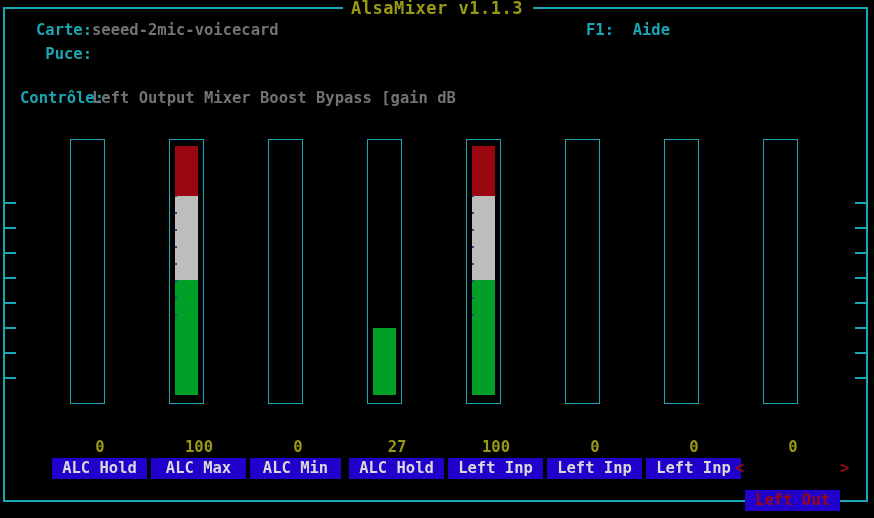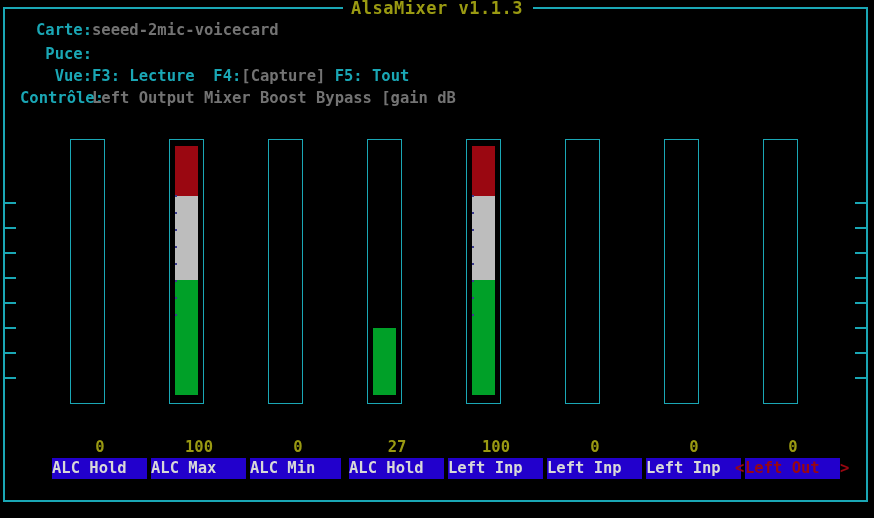--- a/index.html
+++ b/index.html
@@ -141,23 +141,25 @@
   .bar-label {
     position: absolute;
     top: 458px;
     height: 21px;
     line-height: 21px;
     font-size: 15.5px;
     font-weight: bold;
     white-space: pre;
     background: #2200cc;
     color: #d8d8d8;
+    text-align: center;
   }
   .bar-label.selected {
     color: #9a0711;
+    margin-top: 32px;
   }
   .sel-bracket {
     position: absolute;
     top: 458px;
     height: 21px;
     line-height: 21px;
     font-size: 15.5px;
     font-weight: bold;
     color: #9a0711;
     background: transparent;
@@ -192,24 +194,24 @@
       <div class="tick l" style="top: 352px;"></div>
       <div class="tick r" style="top: 352px;"></div>
       <div class="tick l" style="top: 377px;"></div>
       <div class="tick r" style="top: 377px;"></div>
     </div>
 
   <div class="hdr hdr-left row0"><span class="cy lbl" style="width:72px">Carte:</span><span class="ye">seeed-2mic-voicecard</span></div>
 
   <div class="hdr hdr-left row1"><span class="cy lbl" style="width:72px">Puce:</span><span class="ye"></span></div>
 
-  <div class="hdr hdr-left row2"><span class="cy lbl" style="width:72px">Vue:</span><span class="cy">F3: Lecture  F4:</span><span class="ye">[Capture]</span><span class="cy"> F5: Tout</span></div>
 
   <div class="hdr hdr-left row3"><span class="cy lbl" style="width:72px">Contrôle:</span><span class="ye">Left Output Mixer Boost Bypass [gain dB</span></div>
 
+  <div class="hdr hdr-right row0 cy"><span class="lbl" style="width:36px">F1:</span>  <span>Aide</span></div>
 
 
 
 
   <div id="mixer">
       <div class="bar-outline" style="left: 70px;"></div>
       <div class="bar-fill-col" style="left: 76px;"></div>
       <div class="bar-value" style="left: 52px;">0</div>
       <div class="bar-label" style="left: 52px; width: 95px;">ALC Hold</div>
       <div class="bar-outline" style="left: 169px;"></div>

